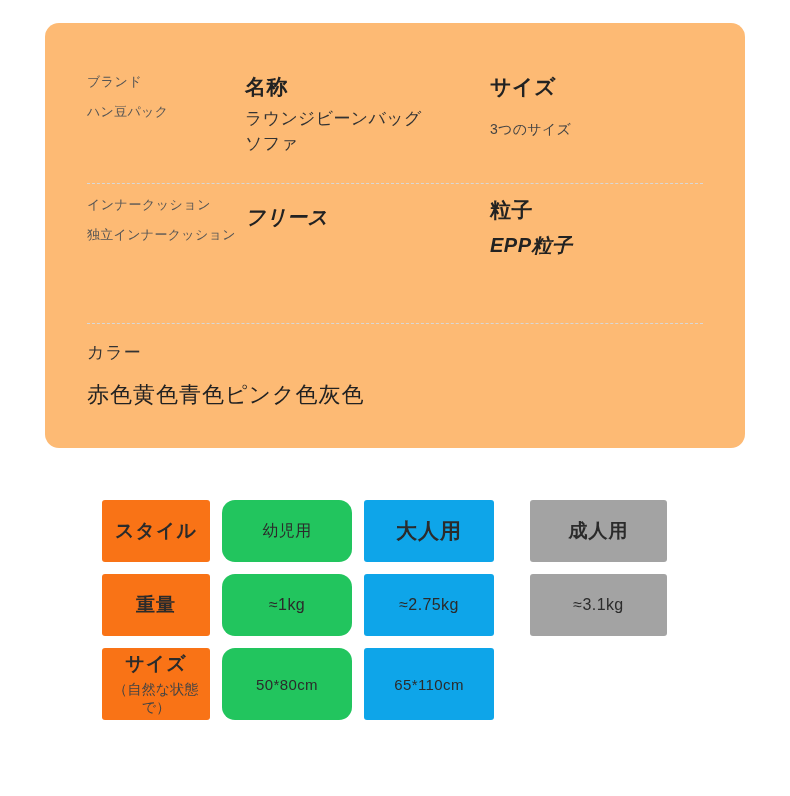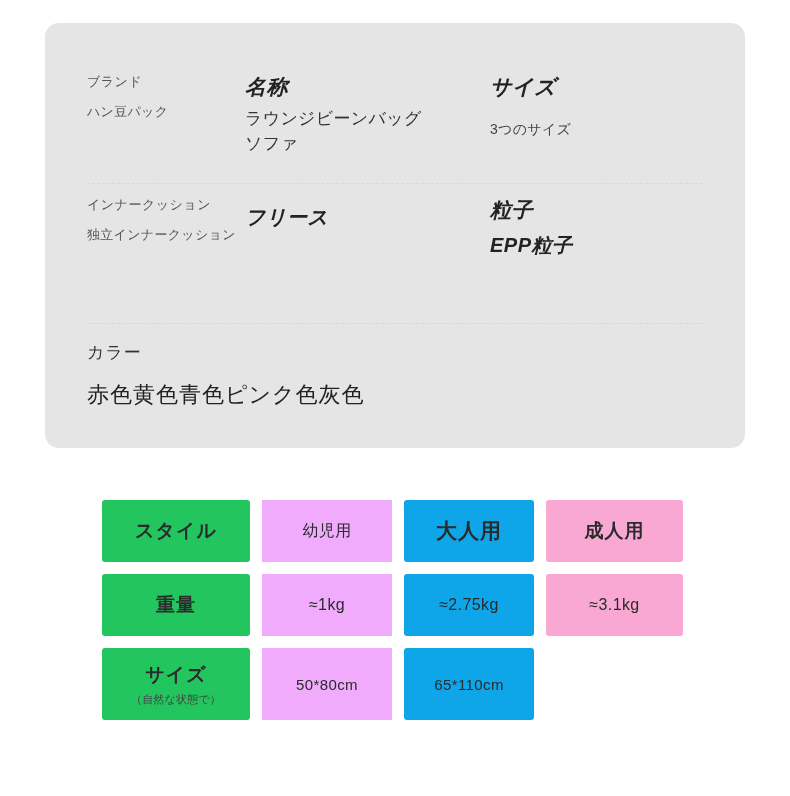--- a/index.html
+++ b/index.html
@@ -21,21 +21,21 @@
     height: 796px;
   }
 
   
   .spec-card {
     position: absolute;
     left: 45px;
     top: 23px;
     width: 700px;
     height: 425px;
-    background: #e5e5e5;
+    background: #fdba74;
     border-radius: 14px;
     box-sizing: border-box;
     padding: 0;
   }
 
   .spec-row {
     position: relative;
     box-sizing: border-box;
     display: flex;
   }
@@ -71,21 +71,20 @@
     color: #555555;
     letter-spacing: 0.5px;
     line-height: 1.4;
   }
   .big-label {
     font-size: 21px;
     color: #222222;
     font-weight: 700;
     line-height: 1.35;
     letter-spacing: 0.5px;
-    font-style: italic;
   }
   .value-text {
     font-size: 17px;
     color: #333333;
     line-height: 1.45;
     letter-spacing: 0.3px;
     margin-top: 6px;
   }
   .value-text.small {
     font-size: 13px;
@@ -141,38 +140,38 @@
   }
   .cell {
     box-sizing: border-box;
     height: 62px;
     display: flex;
     flex-direction: column;
     align-items: center;
     justify-content: center;
     text-align: center;
   }
-  .cell.head { width: 148px; background: #22c55e; border-radius: 3px; }
-  .cell.c1 { width: 130px; background: #f0abfc; border-radius: 0; }
+  .cell.head { width: 108px; background: #f97316; border-radius: 3px; }
+  .cell.c1 { width: 130px; background: #22c55e; border-radius: 13px; }
   .cell.c2 { width: 130px; background: #0ea5e9; border-radius: 3px; }
-  .cell.c3 { width: 137px; background: #f9a8d4; border-radius: 3px; }
+  .cell.c3 { width: 137px; background: #a3a3a3; border-radius: 3px; margin-left: 24px; }
 
   .cmp-row.r3 .cell { height: 72px; }
 
   .cell-title {
     font-size: 19px;
     font-weight: 700;
     color: #2b2b2b;
     letter-spacing: 1px;
   }
   .cell-title.lg {
     font-size: 21px;
   }
   .cell-sub {
-    font-size: 11px;
+    font-size: 14px;
     color: #444444;
     margin-top: 4px;
     letter-spacing: 0.2px;
   }
   .cell-val {
     font-size: 16px;
     color: #2b2b2b;
     letter-spacing: 0.4px;
   }
   .cell-val.sm {

